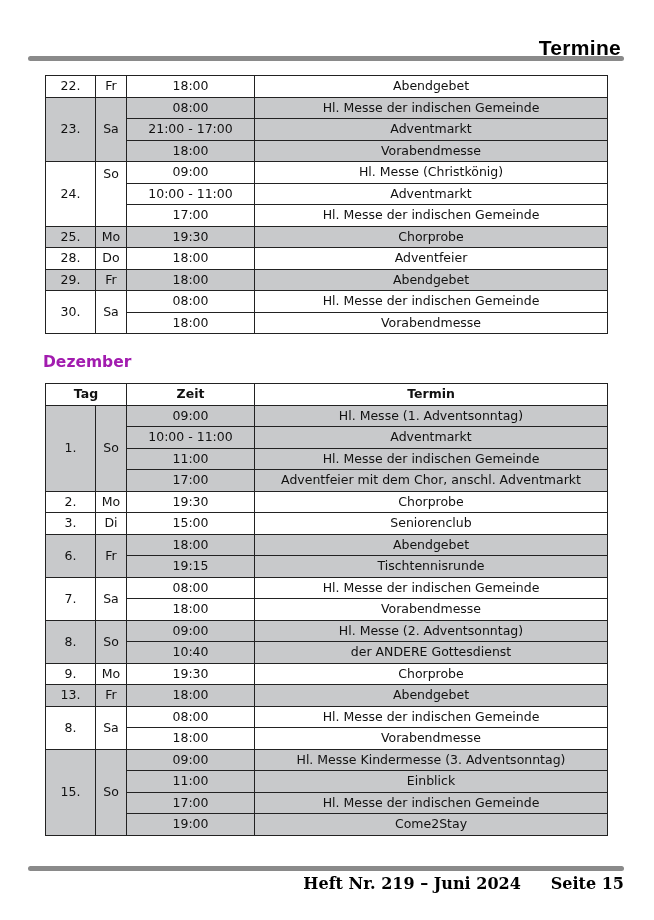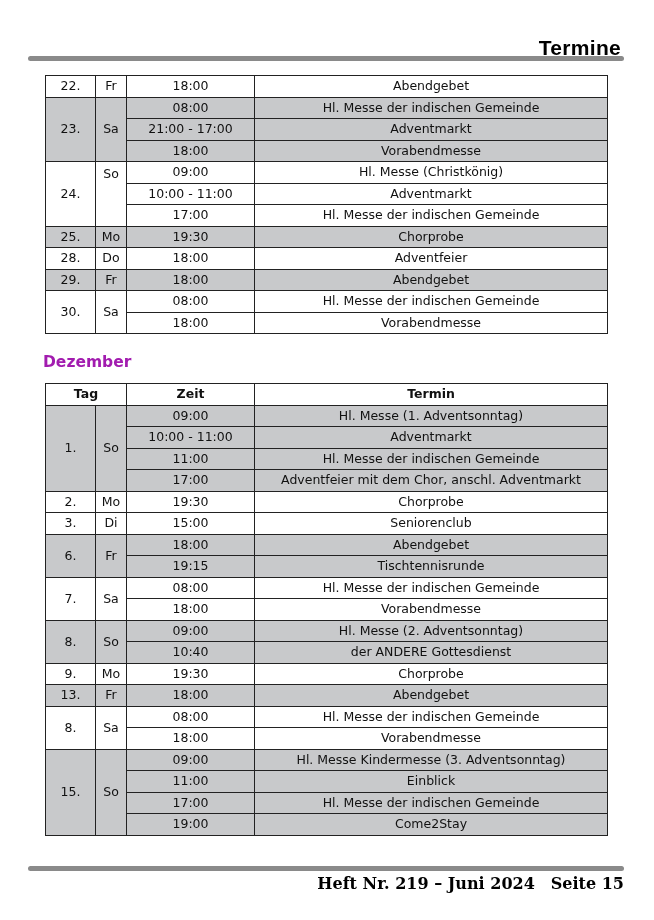--- a/index.html
+++ b/index.html
@@ -5,21 +5,21 @@
   html, body { margin:0; padding:0; background:#ffffff; }
   body { width:654px; height:920px; position:relative; overflow:hidden;
          font-family:"DejaVu Sans", sans-serif; color:#111; }
   .page-title { position:absolute; right:33px; top:36px; font-family:"Liberation Sans", sans-serif;
          font-weight:bold; font-size:21px; letter-spacing:0.3px; color:#000; }
   .rule { position:absolute; left:28px; width:596px; height:5px; background:#8a8a8a; border-radius:3px; }
   .rule.top { top:56px; }
   .rule.bottom { top:866px; }
   .footer { position:absolute; right:30px; top:874px; font-family:"DejaVu Serif", serif;
          font-weight:bold; font-size:16px; color:#000; white-space:pre; }
-  .footer span { margin-left:16px; }
+  .footer span { margin-left:30px; }
   .footer span:first-child { margin-left:2px; }
   .month { position:absolute; left:43px; top:353px; font-family:"DejaVu Sans", sans-serif;
          font-weight:bold; font-size:15.5px; color:#a21caf; }
   table.sched { position:absolute; left:45px; border-collapse:collapse; table-layout:fixed;
          width:563px; font-size:12.5px; }
   table.sched td, table.sched th { border:1.5px solid #222; text-align:center; padding:0;
          height:20.5px; line-height:20px; white-space:nowrap; overflow:hidden; }
   table.sched th { font-weight:bold; background:#fff; font-size:12.5px; }
   .c1 { width:50px; } .c2 { width:31px; } .c3 { width:128px; } .c4 { width:auto; }
   tr.g td { background:#c8c9cb; }

